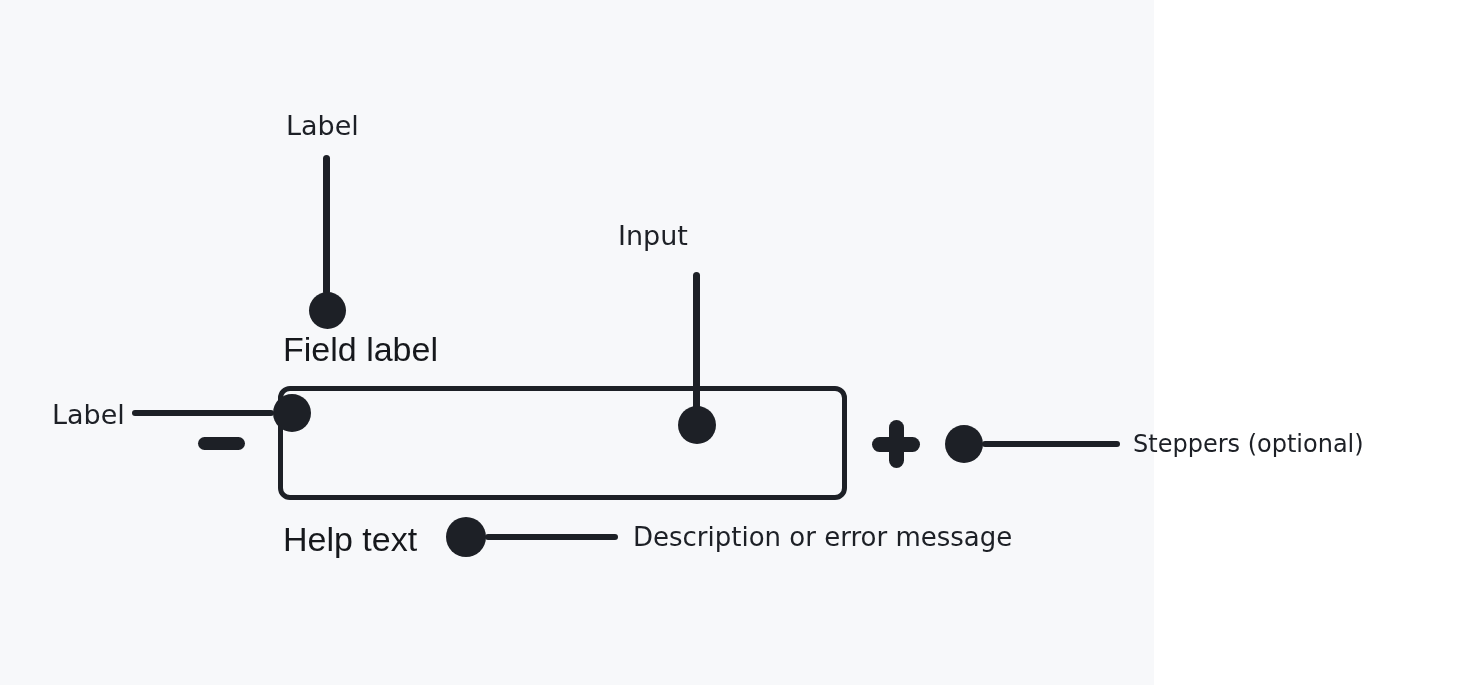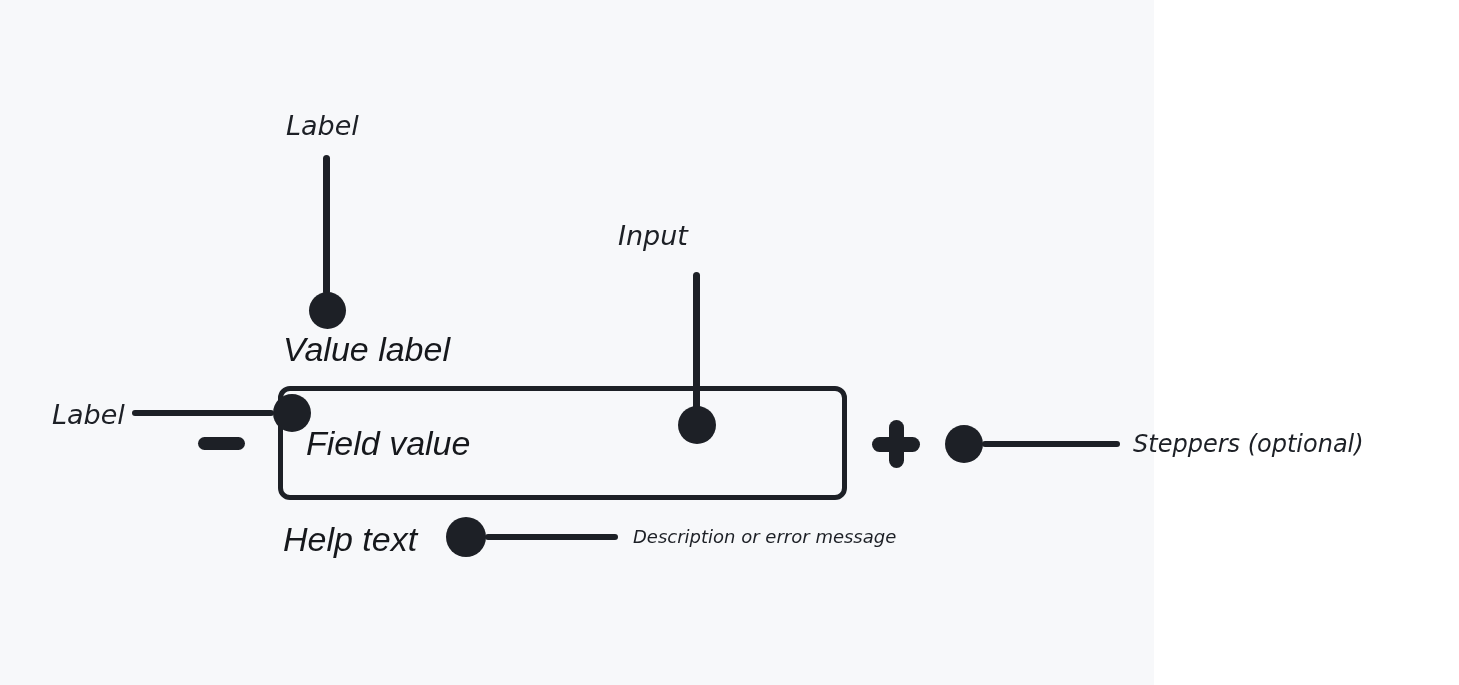--- a/index.html
+++ b/index.html
@@ -4,21 +4,20 @@
 <style>
   html, body { margin: 0; padding: 0; }
   body {
     width: 1459px; height: 685px; overflow: hidden;
     font-family: "DejaVu Sans", sans-serif;
   }
   .canvas {
     position: relative; width: 1154px; height: 685px;
     background: var(--background, #f7f8fa);
     color: var(--ink, #1d2026);
-    font-style: italic;
   }
   
   .ann {
     position: absolute; font-family: "DejaVu Sans", sans-serif;
     font-size: 27px; line-height: 31px; color: var(--ink, #1d2026);
     white-space: nowrap;
   }
   .comp {
     position: absolute; font-family: "Liberation Sans", sans-serif;
     font-size: 34px; line-height: 36px; color: #16181c;
@@ -71,39 +70,38 @@
 
   
   .ann-steppers-dot  { left: 945px; top: 425px; width: 38px; height: 38px; }
   .ann-steppers-line { left: 982px; top: 441px; width: 138px; }
   .ann-steppers-text { left: 1133px; top: 429px; font-size: 24px; line-height: 30px; }
 
   
   .help-text     { left: 283px; top: 521px; }
   .ann-help-dot  { left: 446px; top: 517px; width: 40px; height: 40px; }
   .ann-help-line { left: 485px; top: 534px; width: 133px; }
-  .ann-help-text { left: 633px; top: 522px; font-size: 18px; line-height: 30px; }
+  .ann-help-text { left: 633px; top: 522px; font-size: 26px; line-height: 30px; }
 </style>
 </head>
 <body>
 
 <div class="canvas">
 
   <div class="ann ann-label-text">Label</div>
   <div class="vline ann-label-line"></div>
   <div class="dot ann-label-dot"></div>
 
-  <div class="comp field-label">Value label</div>
+  <div class="comp field-label">Field label</div>
 
   <div class="ann ann-input-text">Input</div>
   <div class="vline ann-input-line"></div>
 
   <div class="input-box"></div>
   <div class="dot ann-input-dot"></div>
-  <div class="comp field-value">Field value</div>
 
   <div class="ann ann-value-text">Label</div>
   <div class="hline ann-value-line"></div>
   <div class="dot ann-value-dot"></div>
 
   <div class="minus-stepper"></div>
 
   <div class="plus-stepper">
     <div class="bar-v"></div>
     <div class="bar-h"></div>

